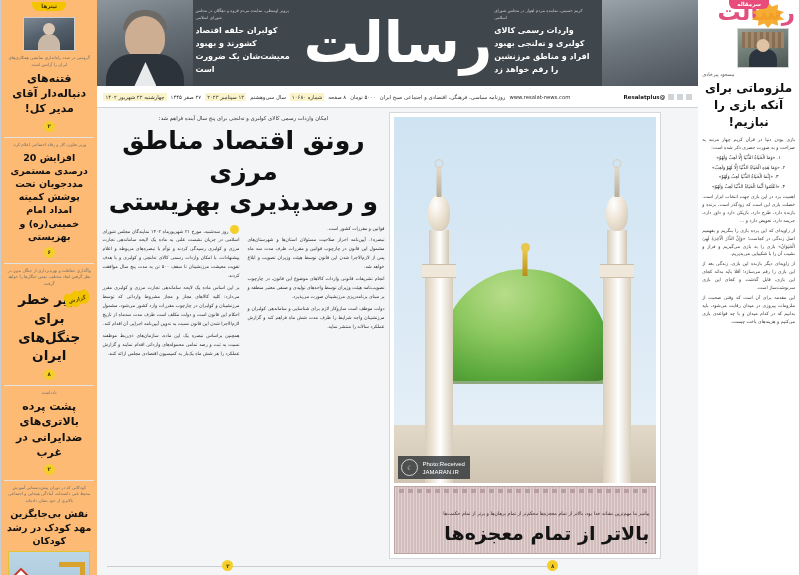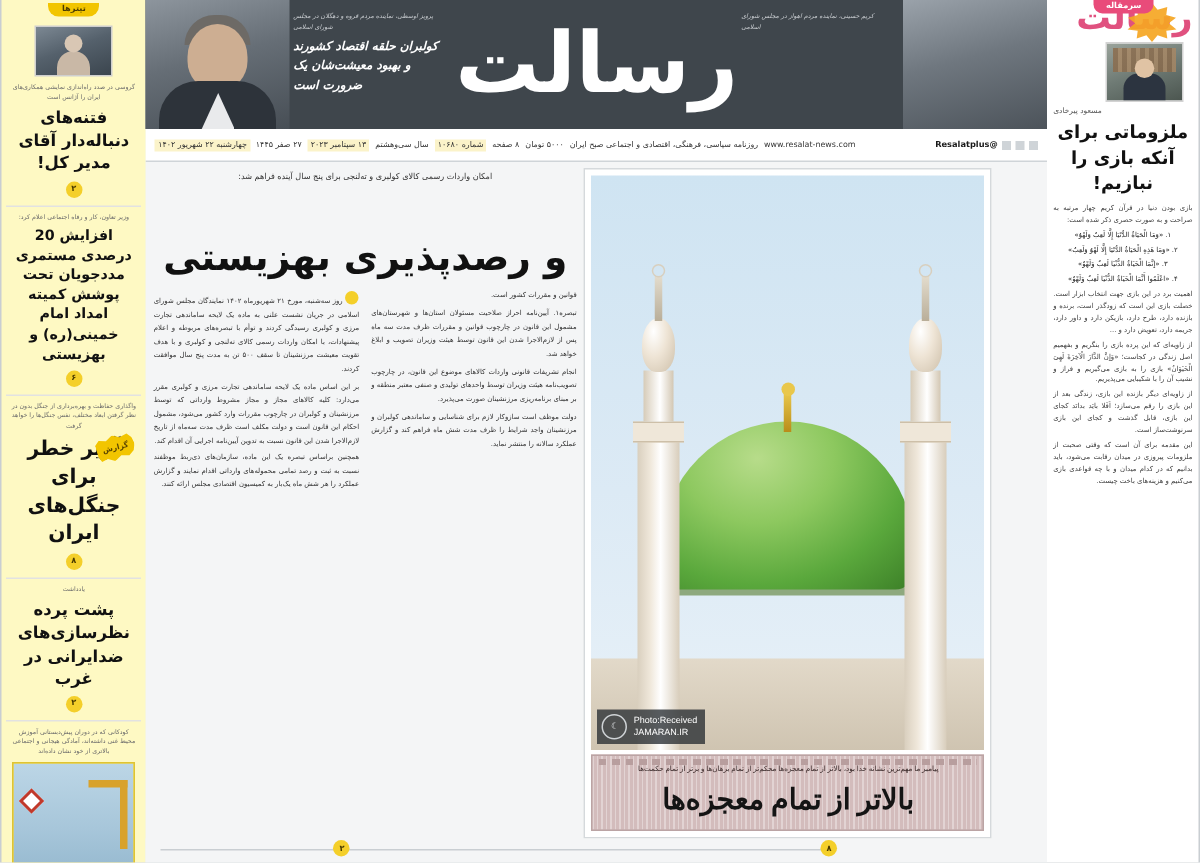--- a/index.html
+++ b/index.html
@@ -13,21 +13,21 @@
     position: relative;
     width: 800px; height: 575px;
     background: #e7eaec;
     display: flex;
     flex-direction: row-reverse;
   }
 
   
   .rail-right {
     width: 120px; height: 575px;
-    background: #fef9c3;
+    background: #fdba74;
     border-left: 1px solid #c9ced2;
     padding: 2px 3px 0 3px;
     display: flex; flex-direction: column;
     overflow: hidden;
   }
   .rail-tab {
     align-self: center;
     background: #f2c500;
     color: #4a3b00;
     font-size: 5.5px; font-weight: bold;
@@ -171,21 +171,21 @@
   }
   .mh-person .face { position:absolute; left:50%; top:16px; transform:translateX(-50%);
      width:40px;height:44px;border-radius:50% 50% 44% 44%; background:#cdae92;}
   .mh-person .hair { position:absolute; left:50%; top:10px; transform:translateX(-50%);
      width:44px;height:20px;border-radius:22px 22px 0 0; background:#6d6a66;}
   .mh-person .body { position:absolute; left:50%; bottom:0; transform:translateX(-50%);
      width:78px;height:32px;border-radius:26px 26px 0 0; background:#2d333a;}
   .mh-person .shirt{ position:absolute; left:50%; bottom:0; transform:translateX(-50%);
      width:22px;height:24px; background:#e9eaec; clip-path: polygon(50% 0,100% 100%,0 100%);}
   .mh-quote {
-    width: 110px; padding: 8px 6px 0 2px; text-align: left; direction: rtl; font-style: italic;
+    width: 110px; padding: 8px 6px 0 2px; text-align: left; direction: rtl;
   }
   .mh-quote .src { font-size: 4.2px; color: #c9cdd1; line-height: 1.6; margin-bottom: 4px; text-align:left;}
   .mh-quote .txt { font-size: 8px; font-weight: bold; color: #fff; line-height: 1.6; text-align:left;}
   .mh-logo {
     flex: 1; display: flex; align-items: center; justify-content: center;
     position: relative;
   }
   .mh-logo .word {
     font-size: 56px; font-weight: bold; color: #ffffff;
     line-height: .8; letter-spacing: -2px; direction: rtl;
@@ -288,25 +288,24 @@
   .min-spire { position:absolute; left:50%; transform:translateX(-50%); bottom: 286px;
     width: 5px; height: 30px; background: linear-gradient(180deg,#e3dccd,#b9ae99);}
   .min-crescent { position:absolute; left:50%; transform:translateX(-50%); bottom: 315px;
     width: 9px; height: 9px; border: 1.5px solid #d8cfbe; border-radius: 50%; background: transparent;}
   .wall {
     position:absolute; left:0; right:0; bottom:0; height: 16%;
     background: linear-gradient(180deg,#e2d9c9 0%,#cfc4b1 100%);
   }
   .caption-box {
     margin-top: 3px; background: #cfb9b9;
-    border: 1px solid #bba4a4; padding: 2px 6px 7px 6px; text-align: center;
+    border: 1px solid #bba4a4; padding: 19px 6px 7px 6px; text-align: right;
     position: relative;
     background-image: repeating-linear-gradient(90deg, rgba(255,255,255,.35) 0 1px, transparent 1px 3px);
     background-color:#d3bcbc;
-    font-family:Liberation Serif, serif;
   }
   .caption-top-dash {
     position:absolute; left:4px; right:4px; top:2px; height:4px;
     background: repeating-linear-gradient(90deg,#b89e9e 0 5px,transparent 5px 9px);
   }
   .cap-kicker { font-size: 4.8px; color: #3a2a2a; line-height: 1.7; direction: rtl; margin: 4px 0 4px 0;}
   .cap-title { font-size: 19px; font-weight: bold; color: #141414; direction: rtl; line-height: 1.25;}
   .photo-credit {
     position: absolute; left: 4px; bottom: 4px;
     background: rgba(40,45,50,.78); color: #fff;
@@ -349,26 +348,27 @@
 
     <div class="rail-item">
       <div class="rail-kicker">واگذاری حفاظت و بهره‌برداری از جنگل بدون در نظر گرفتن ابعاد مختلف، نفس جنگل‌ها را خواهد گرفت</div>
       <div class="badge-burst">گزارش</div>
       <div class="rail-title lg">آژیر خطر برای جنگل‌های ایران</div>
       <div class="rail-pagenum">۸</div>
     </div>
 
     <div class="rail-item">
       <div class="rail-kicker">یادداشت</div>
-      <div class="rail-title">پشت پرده نظرسازی‌های ضدایرانی در غرب</div>
+      <div class="rail-title">پشت پرده بالاتری‌های ضدایرانی در غرب</div>
       <div class="rail-pagenum">۲</div>
     </div>
 
     <div class="rail-item noborder">
       <div class="rail-kicker">کودکانی که در دوران پیش‌دبستانی آموزش محیط غنی داشته‌اند، آمادگی هیجانی و اجتماعی بالاتری از خود نشان داده‌اند</div>
+      <div class="rail-title sm">نقش بی‌جایگزین مهد کودک در رشد کودکان</div>
       <div class="rail-illus">
         <div class="il-wall"></div>
         <div class="il-crane"></div>
         <div class="il-sign"></div>
 
       </div>
 
     </div>
   </aside>
 
@@ -388,20 +388,21 @@
         <div class="src">پرویز اوسطی، نماینده مردم قروه و دهگلان در مجلس شورای اسلامی</div>
         <div class="txt">کولبران حلقه اقتصاد کشورند و بهبود معیشت‌شان یک ضرورت است</div>
       </div>
 
       <div class="mh-logo">
         <div class="word">رسالت</div>
       </div>
 
       <div class="mh-quote">
         <div class="src">کریم حسینی، نماینده مردم اهواز در مجلس شورای اسلامی</div>
+        <div class="txt">واردات رسمی کالای کولبری و ته‌لنجی بهبود افراد و مناطق مرزنشین را رقم خواهد زد</div>
       </div>
       <div class="mh-left-person">
         <div class="hair"></div>
           <div class="face"></div>
           <div class="body"></div>
           <div class="shirt"></div>
       </div>
     </div>
 
     <div class="dateline">
@@ -422,21 +423,21 @@
         <span class="sq"></span>
         <span>@Resalatplus</span>
       </div>
     </div>
 
     <div class="content">
 
       <section class="col-story">
         <div class="kicker">امکان واردات رسمی کالای کولبری و ته‌لنجی برای پنج سال آینده فراهم شد:</div>
         <h1 class="headline">
-          <br>
+          <span>رونق اقتصاد مناطق مرزی</span><br>
           <span>و رصدپذیری بهزیستی</span>
         </h1>
         <div class="story-cols">
           <div class="c">
             <p><span class="drop"></span><span>روز سه‌شنبه، مورخ ۲۱ شهریورماه ۱۴۰۲ نمایندگان مجلس شورای اسلامی در جریان نشست علنی به ماده یک لایحه ساماندهی تجارت مرزی و کولبری رسیدگی کردند و توأم با تبصره‌های مربوطه و اعلام پیشنهادات، با امکان واردات رسمی کالای ته‌لنجی و کولبری و با هدف تقویت معیشت مرزنشینان تا سقف ۵۰۰ تن به مدت پنج سال موافقت کردند.</span></p>
             <p>بر این اساس ماده یک لایحه ساماندهی تجارت مرزی و کولبری مقرر می‌دارد: کلیه کالاهای مجاز و مجاز مشروط وارداتی که توسط مرزنشینان و کولبران در چارچوب مقررات وارد کشور می‌شود، مشمول احکام این قانون است و دولت مکلف است ظرف مدت سه‌ماه از تاریخ لازم‌الاجرا شدن این قانون نسبت به تدوین آیین‌نامه اجرایی آن اقدام کند.</p>
             <p>همچنین براساس تبصره یک این ماده، سازمان‌های ذی‌ربط موظفند نسبت به ثبت و رصد تمامی محموله‌های وارداتی اقدام نمایند و گزارش عملکرد را هر شش ماه یک‌بار به کمیسیون اقتصادی مجلس ارائه کنند.</p>
           </div>
           <div class="c">
             <p>قوانین و مقررات کشور است.</p>

